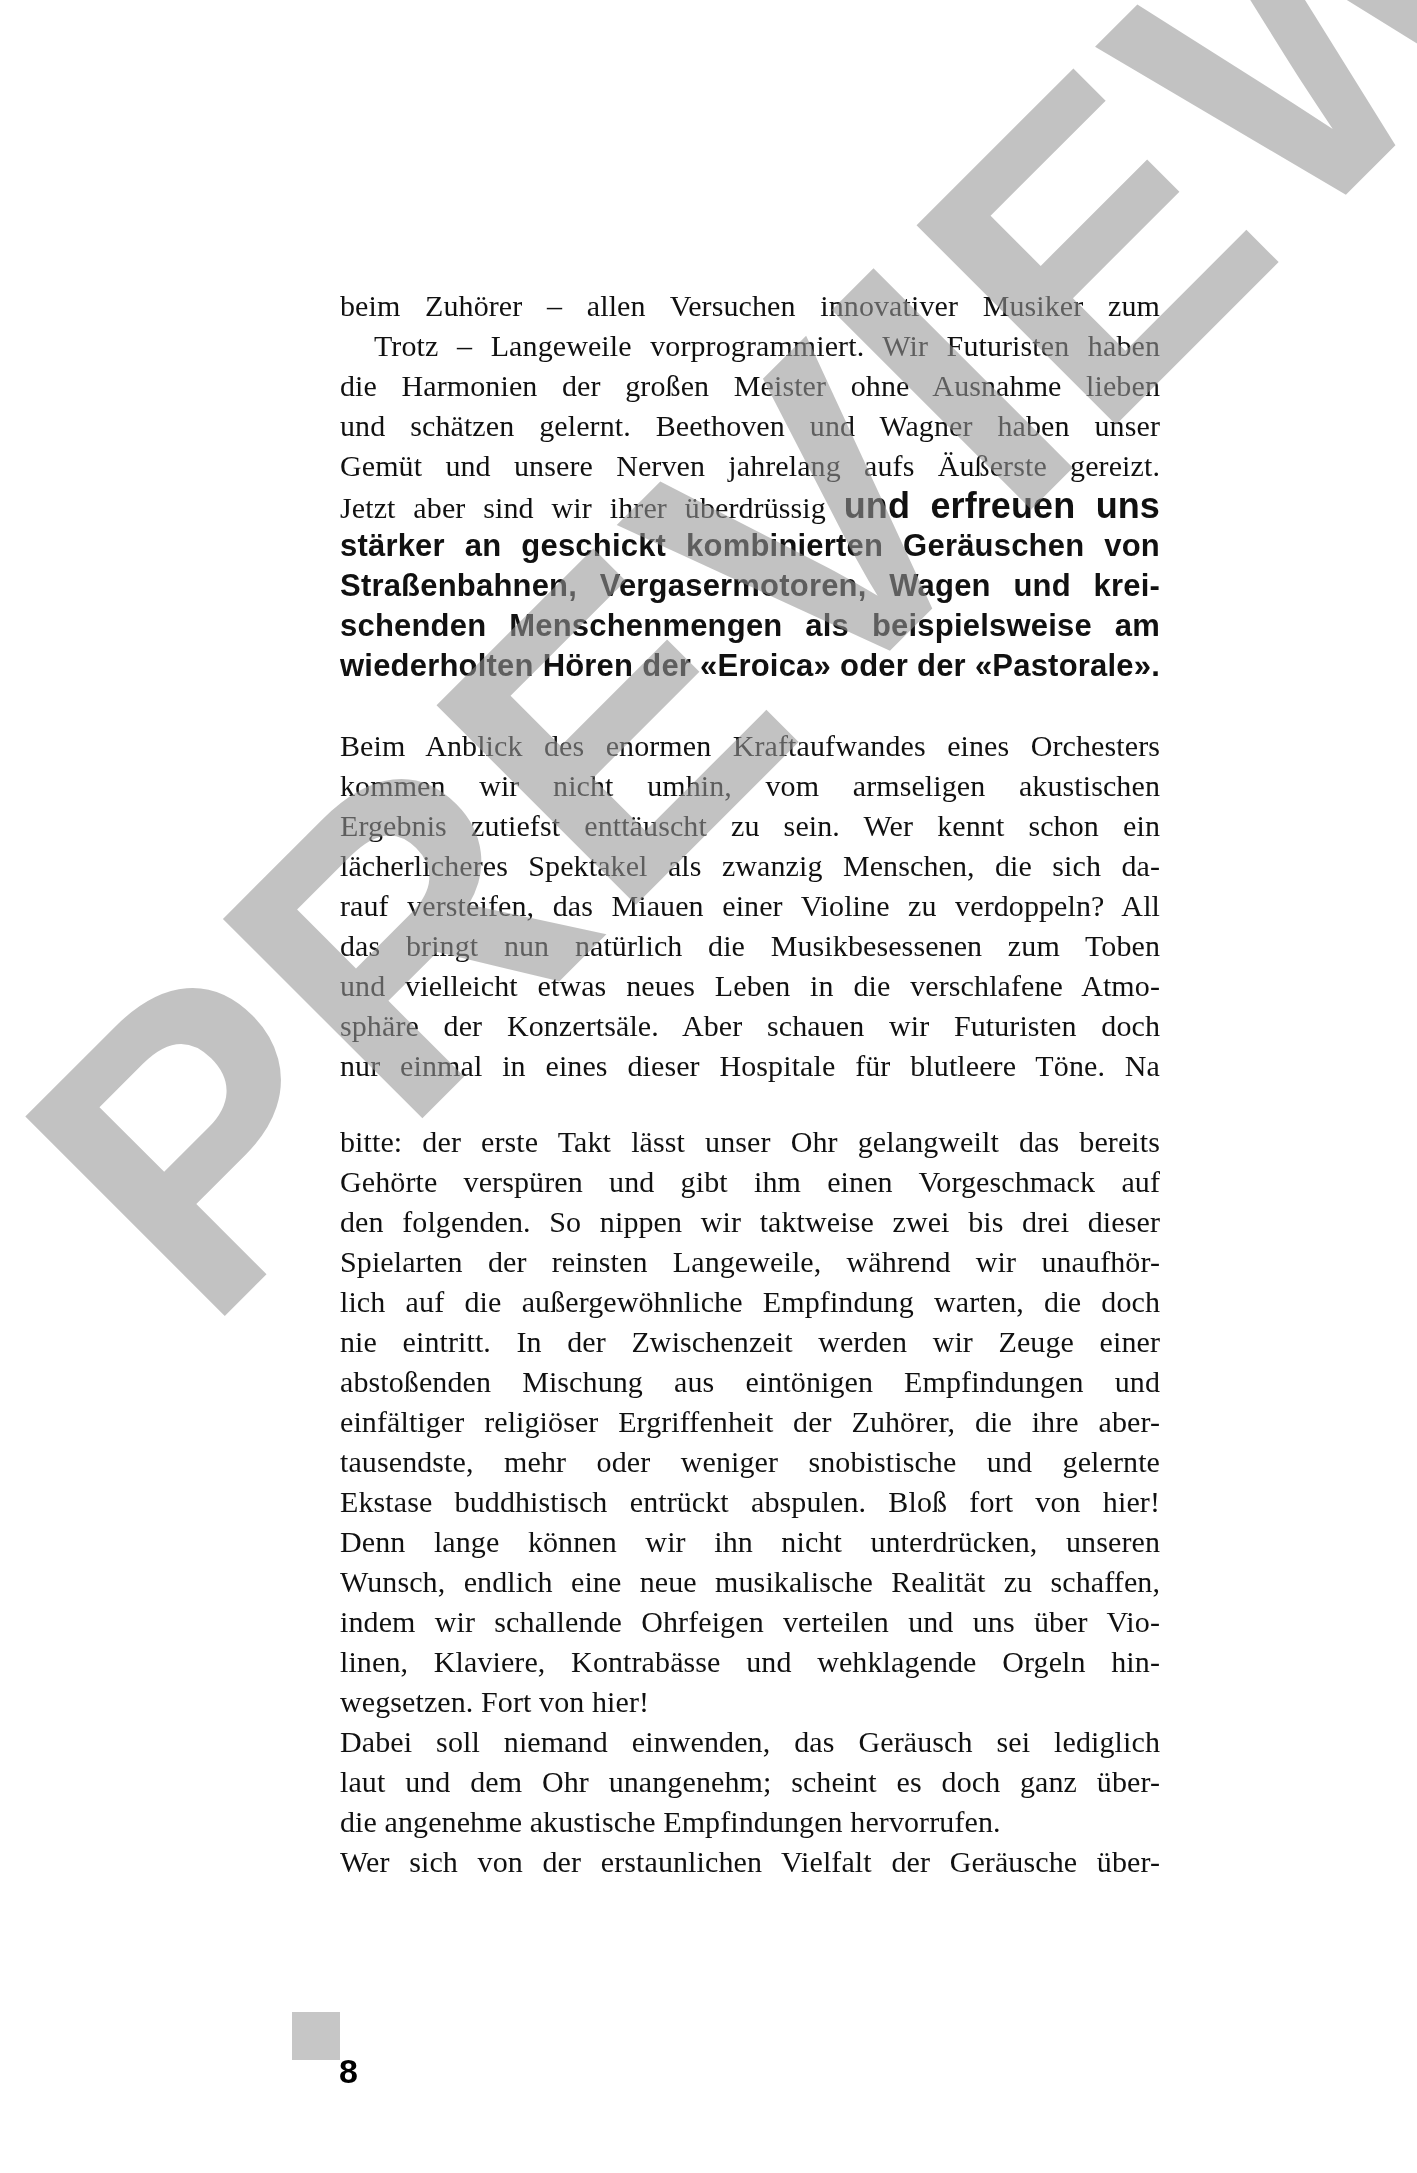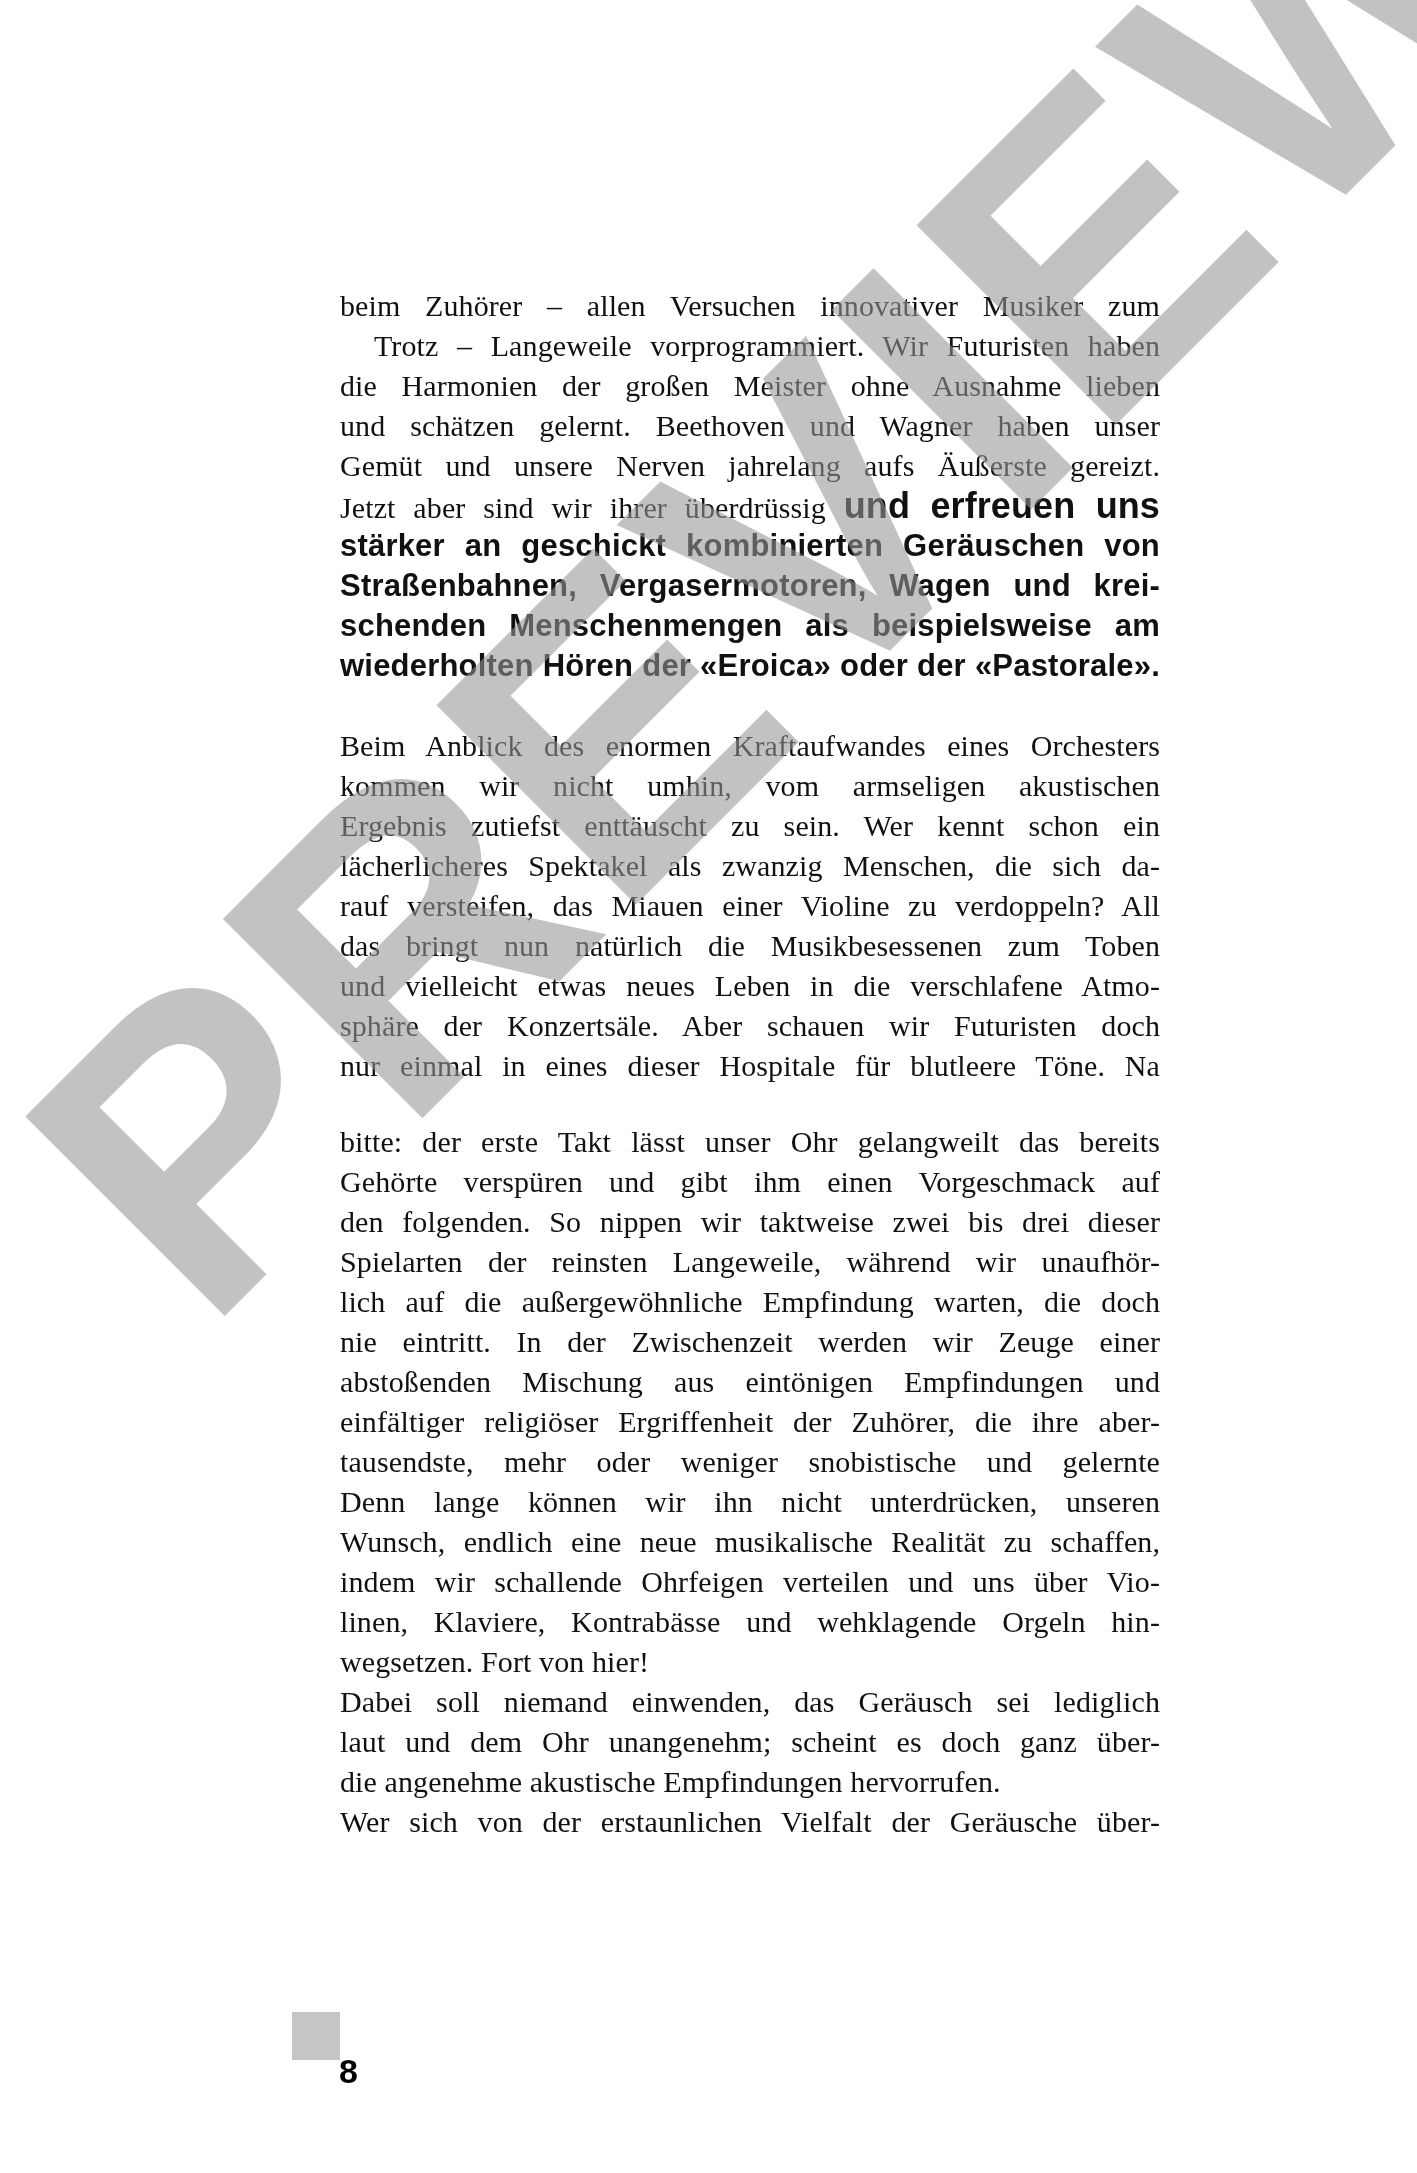--- a/index.html
+++ b/index.html
@@ -67,20 +67,21 @@
       <div class="line" style="white-space: normal;">nur einmal in eines dieser Hospitale für blutleere Töne. Na</div>
       <div class="line" style="white-space: normal; margin-top: 36px;">bitte: der erste Takt lässt unser Ohr gelangweilt das bereits</div>
       <div class="line" style="white-space: normal;">Gehörte verspüren und gibt ihm einen Vorgeschmack auf</div>
       <div class="line" style="white-space: normal;">den folgenden. So nippen wir taktweise zwei bis drei dieser</div>
       <div class="line" style="white-space: normal;">Spielarten der reinsten Langeweile, während wir unaufhör-</div>
       <div class="line" style="white-space: normal;">lich auf die außergewöhnliche Empfindung warten, die doch</div>
       <div class="line" style="white-space: normal;">nie eintritt. In der Zwischenzeit werden wir Zeuge einer</div>
       <div class="line" style="white-space: normal;">abstoßenden Mischung aus eintönigen Empfindungen und</div>
       <div class="line" style="white-space: normal;">einfältiger religiöser Ergriffenheit der Zuhörer, die ihre aber-</div>
       <div class="line" style="white-space: normal;">tausendste, mehr oder weniger snobistische und gelernte</div>
+      <div class="line" style="white-space: normal;">Ekstase buddhistisch entrückt abspulen. Bloß fort von hier!</div>
       <div class="line" style="white-space: normal;">Denn lange können wir ihn nicht unterdrücken, unseren</div>
       <div class="line" style="white-space: normal;">Wunsch, endlich eine neue musikalische Realität zu schaffen,</div>
       <div class="line" style="white-space: normal;">indem wir schallende Ohrfeigen verteilen und uns über Vio-</div>
       <div class="line" style="white-space: normal;">linen, Klaviere, Kontrabässe und wehklagende Orgeln hin-</div>
       <div class="line last" style="white-space: normal;">wegsetzen. Fort von hier!</div>
     </div>
 
     <div>
       <div class="line" style="white-space: normal;">Dabei soll niemand einwenden, das Geräusch sei lediglich</div>
       <div class="line" style="white-space: normal;">laut und dem Ohr unangenehm; scheint es doch ganz über-</div>

